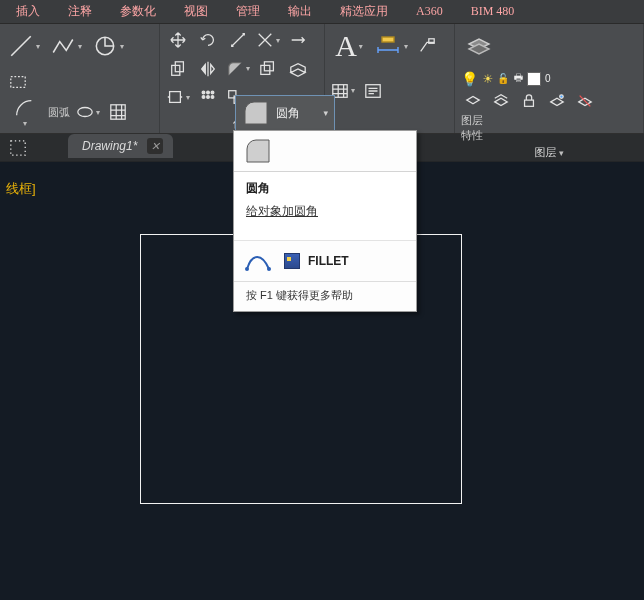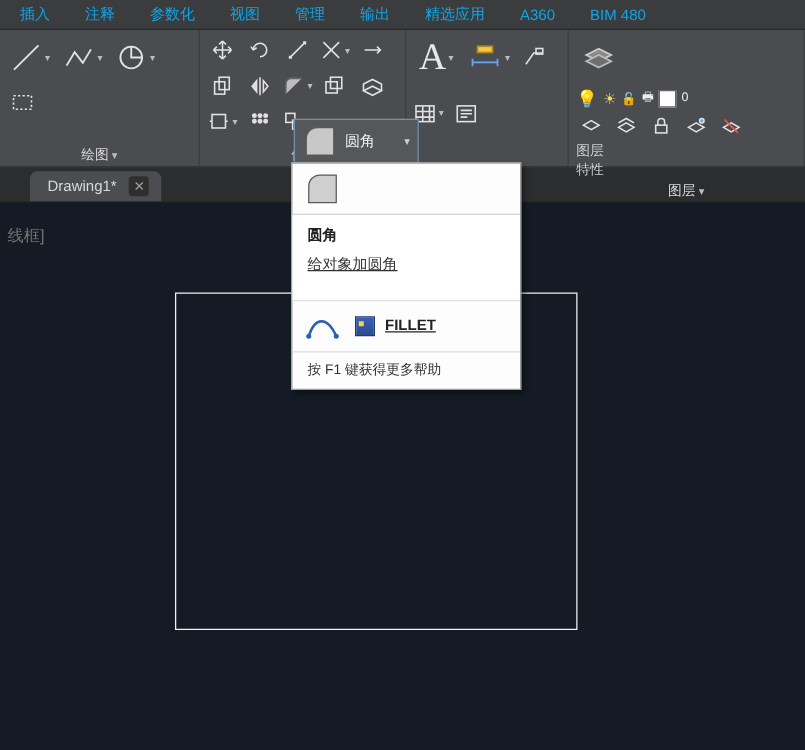--- a/index.html
+++ b/index.html
@@ -1,20 +1,20 @@
 <!DOCTYPE html>
 <html><head>
 <meta charset="utf-8">
 <style>
   * { margin: 0; padding: 0; box-sizing: border-box; font-family: "Microsoft YaHei", Arial, sans-serif; }
   body { width: 644px; height: 600px; background: #141b24; overflow: hidden; color: #cfcfcf; font-size: 12px; }
 
   
   .menubar { height: 24px; background: #3a3c3e; display: flex; align-items: center; padding-left: 2px; border-bottom: 1px solid #2a2a2a; }
-  .menubar .mitem { padding: 3px 14px; color: #0ea5e9; cursor: pointer; font-size: 12px; }
+  .menubar .mitem { padding: 3px 14px; color: #fca5a5; cursor: pointer; font-size: 12px; font-family: Liberation Serif, serif; }
 
   
   .ribbon { height: 110px; background: #4a4c4f; display: flex; align-items: stretch; border-bottom: 1px solid #2f2f2f; position: relative; }
   .panel { border-right: 1px solid #3b3d3f; display: flex; flex-direction: column; justify-content: space-between; padding: 4px 6px 2px 6px; }
   .panel .row { display: flex; align-items: center; gap: 6px; flex-wrap: wrap; }
   .panel .title { text-align: center; font-size: 11px; color: #d9d9d9; padding-top: 2px; }
   .panel .title::after { content: " ▾"; font-size: 9px; color: #bdbdbd; }
 
   .iconbtn { width: 24px; height: 24px; display: inline-flex; align-items: center; justify-content: center; color: #e4e4e4; cursor: pointer; }
   .iconbig { width: 36px; height: 36px; display: inline-flex; align-items: center; justify-content: center; color: #e4e4e4; cursor: pointer; border: 1px solid transparent; }
@@ -24,44 +24,44 @@
   .ltr { font-size: 30px; color: #e8e8e8; font-family: "Times New Roman", serif; display: inline-block; line-height: 36px; }
 
   
   .props { display: flex; flex-direction: column; gap: 2px; }
   .props .prow { display: flex; align-items: center; gap: 4px; font-size: 10px; color: #eee; }
   .swatch { width: 14px; height: 14px; border: 1px solid #666; background: #fff; }
   .bulb { color: #f5db5a; font-size: 14px; }
   .sun  { color: #f5db5a; font-size: 12px; }
 
   
-  .filetabs { height: 28px; background: #2b2d2f; display: flex; align-items: flex-end; padding-left: 24px; border-bottom: 1px solid #242628; }
+  .filetabs { height: 28px; background: #2b2d2f; display: flex; align-items: flex-start; padding-left: 68px; border-bottom: 1px solid #242628; font-style: italic; }
   .filetab { background: #4b4d50; height: 24px; padding: 4px 10px 4px 14px; display: flex; align-items: center; font-size: 12px; color: #dadada; border-top-left-radius: 6px; border-top-right-radius: 6px; position: relative; }
   .filetab .closex { margin-left: 10px; background: #2f2f2f; width: 16px; height: 16px; border-radius: 3px; display:flex; align-items:center; justify-content:center; color:#999; font-size:11px; cursor:pointer; }
 
   
   .canvas { position: relative; height: 438px; background: #141b24; }
-  .corner-label { position: absolute; left: 6px; top: 18px; font-size: 13px; color: #737373; }
+  .corner-label { position: absolute; left: 6px; top: 18px; font-size: 13px; color: #eab308; }
   .drawnrect { position: absolute; left: 140px; top: 72px; width: 322px; height: 270px; border: 1.5px solid #f2f2f2; }
 
   
   .active-fillet { position: absolute; left: 235px; top: 71px; width: 100px; height: 36px; background: #555759; border: 1px solid #6f92b4; display: flex; align-items: center; gap: 6px; padding: 2px 6px; }
   .active-fillet .fic { width: 28px; height: 28px; }
   .active-fillet .lbl { color: #f0f0f0; font-size: 12px; }
   .active-fillet .caret { color: #d0d0d0; font-size: 9px; position:absolute; right:6px; }
 
   
   .ddpanel { position: absolute; left: 233px; top: 130px; width: 184px; background: #fdfdfd; border: 1px solid #9c9c9c; box-shadow: 3px 3px 4px rgba(0,0,0,0.35); }
   .dditem { display: flex; align-items: center; padding: 6px 10px; gap: 12px; }
   .dditem .dicon { width: 28px; height: 28px; display:flex; align-items:center; justify-content:center; }
   .ddsep { border-top: 1px solid #d4d4d4; margin: 0; }
   .tooltip { background: #fff; padding: 8px 12px 10px 12px; }
   .tt-title { font-weight: bold; font-size: 12px; color: #222; margin-bottom: 6px; }
   .tt-desc  { font-size: 12px; color: #333; margin-bottom: 10px; text-decoration: underline; }
-  .tt-cmd   { display: flex; align-items: flex-start; gap: 8px; font-size: 12px; color: #222; font-weight: bold; text-decoration: underline; }
+  .tt-cmd   { display: flex; align-items: center; gap: 8px; font-size: 12px; color: #222; font-weight: bold; }
   .tt-help  { font-size: 11px; color: #333; border-top: 1px solid #ddd; padding-top: 6px; }
   .cmdicon { width: 16px; height: 16px; background: linear-gradient(#3a60b4,#2c4a8e); border:1px solid #22386d; position:relative; }
   .cmdicon::after { content:""; position:absolute; left:2px; top:3px; width:4px; height:4px; background:#f4d24a; }
 </style>
 </head>
 <body>
 
 <div class="menubar">
   <div class="mitem">插入</div>
   <div class="mitem">注释</div>
@@ -90,20 +90,44 @@
       </span>
       <span class="iconbig drop">
         <svg viewBox="0 0 24 24" width="26" height="26">
             <circle cx="12" cy="12" r="8"></circle>
             <path d="M12 4 V12 H20"></path>
           </svg>
       </span>
       <span class="iconbtn">
         <svg viewBox="0 0 20 20" width="18" height="18">
             <rect x="2" y="4" width="16" height="12" stroke-dasharray="2 2"></rect>
+          </svg>
+      </span>
+    </div>
+    <div class="row" style="align-items:center">
+      <span class="iconbig drop" style="flex-direction:column; font-size:11px">
+        <svg viewBox="0 0 24 24" width="22" height="22">
+            <path d="M4 20 A16 16 0 0 1 20 4"></path>
+          </svg>
+      </span>
+      <span style="font-size:11px">圆弧</span>
+      <span class="iconbtn drop">
+        <svg viewBox="0 0 20 20" width="18" height="18">
+            <ellipse cx="10" cy="10" rx="8" ry="5"></ellipse>
+          </svg>
+      </span>
+      <span class="iconbtn">
+        <svg viewBox="0 0 20 20" width="18" height="18">
+            <rect x="2" y="2" width="16" height="16"></rect>
+            <path d="M2 8 H18 M2 14 H18 M8 2 V18 M14 2 V18"></path>
+          </svg>
+      </span>
+      <span class="iconbtn">
+        <svg viewBox="0 0 20 20" width="18" height="18">
+            <rect x="2" y="2" width="16" height="16" stroke-dasharray="1.5 3"></rect>
           </svg>
       </span>
     </div>
     <div class="title">绘图</div>
   </div>
 
   <div class="panel" style="width:165px">
     <div class="row">
       <span class="iconbtn">
           <svg viewBox="0 0 20 20" width="18" height="18">

